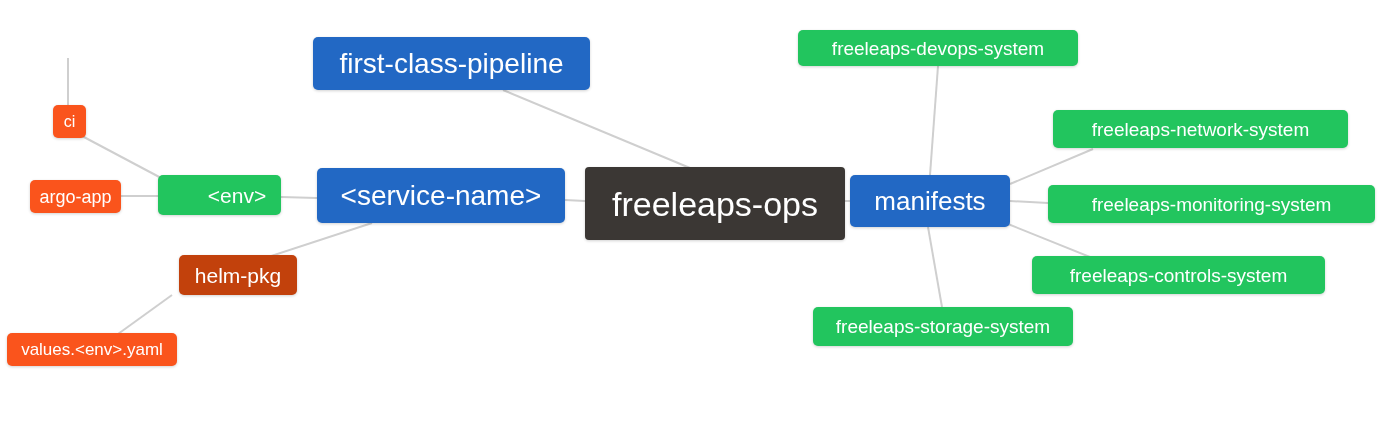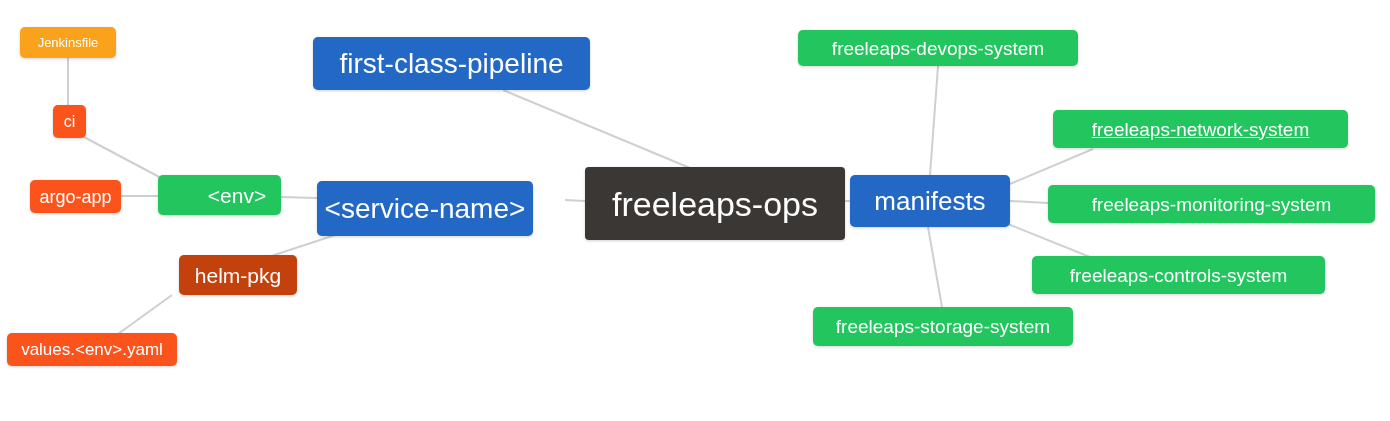--- a/index.html
+++ b/index.html
@@ -40,21 +40,21 @@
     line-height: 1;
   }
   
   .n-jenkinsfile          { left: 20px;   top: 27px;  width: 96px;  height: 31px; font-size: 13px; }
   .n-ci                   { left: 53px;   top: 105px; width: 33px;  height: 33px; font-size: 16px; }
   .n-argo-app             { left: 30px;   top: 180px; width: 91px;  height: 33px; font-size: 18px; }
   .n-env                  { left: 158px;  top: 175px; width: 88px;  height: 40px; font-size: 21px; padding-left: 35px; }
   .n-helm-pkg             { left: 147px;  top: 255px; width: 118px; height: 40px; font-size: 21px; }
   .n-values-env-yaml      { left: 7px;    top: 333px; width: 170px; height: 33px; font-size: 17px; }
   .n-first-class-pipeline { left: 313px;  top: 37px;  width: 277px; height: 53px; font-size: 28px; }
-  .n-service-name         { left: 317px;  top: 168px; width: 216px; height: 55px; font-size: 28px; margin-top: 13px; }
+  .n-service-name         { left: 317px;  top: 168px; width: 248px; height: 55px; font-size: 28px; }
   .n-freeleaps-ops        { left: 585px;  top: 167px; width: 260px; height: 73px; font-size: 34px; border-radius: 4px; }
   .n-manifests            { left: 850px;  top: 175px; width: 160px; height: 52px; font-size: 26px; }
   .n-devops-system        { left: 798px;  top: 30px;  width: 280px; height: 36px; font-size: 19px; }
   .n-network-system       { left: 1053px; top: 110px; width: 295px; height: 38px; font-size: 19px; }
   .n-monitoring-system    { left: 1048px; top: 185px; width: 327px; height: 38px; font-size: 19px; }
   .n-controls-system      { left: 1032px; top: 256px; width: 293px; height: 38px; font-size: 19px; }
   .n-storage-system       { left: 813px;  top: 307px; width: 260px; height: 39px; font-size: 19px; }
 </style>
 </head>
 <body>
@@ -71,29 +71,28 @@
     <line x1="503" y1="90" x2="690" y2="168" style="stroke: rgb(207, 207, 207);"></line>
     <line x1="565" y1="200" x2="585" y2="201" style="stroke: rgb(207, 207, 207);"></line>
     <line x1="845" y1="201" x2="850" y2="201" style="stroke: rgb(207, 207, 207);"></line>
     <line x1="938" y1="66" x2="930" y2="175" style="stroke: rgb(207, 207, 207);"></line>
     <line x1="1010" y1="184" x2="1093" y2="149" style="stroke: rgb(207, 207, 207);"></line>
     <line x1="1010" y1="201" x2="1048" y2="203" style="stroke: rgb(207, 207, 207);"></line>
     <line x1="1008" y1="224" x2="1090" y2="257" style="stroke: rgb(207, 207, 207);"></line>
     <line x1="928" y1="227" x2="942" y2="307" style="stroke: rgb(207, 207, 207);"></line>
   </svg>
 
-  <div class="node n-jenkinsfile" style="background: rgb(250, 162, 27); color: rgb(255, 255, 255);">Jenkinsfile</div>
   <div class="node n-ci" style="background: rgb(250, 84, 28); color: rgb(255, 255, 255);">ci</div>
   <div class="node n-argo-app" style="background: rgb(250, 84, 28); color: rgb(255, 255, 255);">argo-app</div>
   <div class="node n-env" style="background: rgb(34, 197, 94); color: rgb(255, 255, 255);">&lt;env&gt;</div>
   <div class="node n-helm-pkg" style="background: #c2410c; color: rgb(255, 255, 255); margin-left: 32px;">helm-pkg</div>
   <div class="node n-values-env-yaml" style="background: rgb(250, 84, 28); color: rgb(255, 255, 255);">values.&lt;env&gt;.yaml</div>
   <div class="node n-first-class-pipeline" style="background: rgb(34, 104, 196); color: rgb(255, 255, 255);">first-class-pipeline</div>
   <div class="node n-service-name" style="background: rgb(34, 104, 196); color: rgb(255, 255, 255);">&lt;service-name&gt;</div>
   <div class="node n-freeleaps-ops" style="background: rgb(59, 55, 52); color: rgb(255, 255, 255);">freeleaps-ops</div>
   <div class="node n-manifests" style="background: rgb(34, 104, 196); color: rgb(255, 255, 255);">manifests</div>
   <div class="node n-devops-system" style="background: rgb(34, 197, 94); color: rgb(255, 255, 255);">freeleaps-devops-system</div>
-  <div class="node n-network-system" style="background: rgb(34, 197, 94); color: rgb(255, 255, 255); text-decoration: underline;">freeleaps-network-system</div>
+  <div class="node n-network-system" style="background: rgb(34, 197, 94); color: rgb(255, 255, 255);">freeleaps-network-system</div>
   <div class="node n-monitoring-system" style="background: rgb(34, 197, 94); color: rgb(255, 255, 255);">freeleaps-monitoring-system</div>
   <div class="node n-controls-system" style="background: rgb(34, 197, 94); color: rgb(255, 255, 255);">freeleaps-controls-system</div>
   <div class="node n-storage-system" style="background: rgb(34, 197, 94); color: rgb(255, 255, 255);">freeleaps-storage-system</div>
 
 </div>
 
 </body></html>

